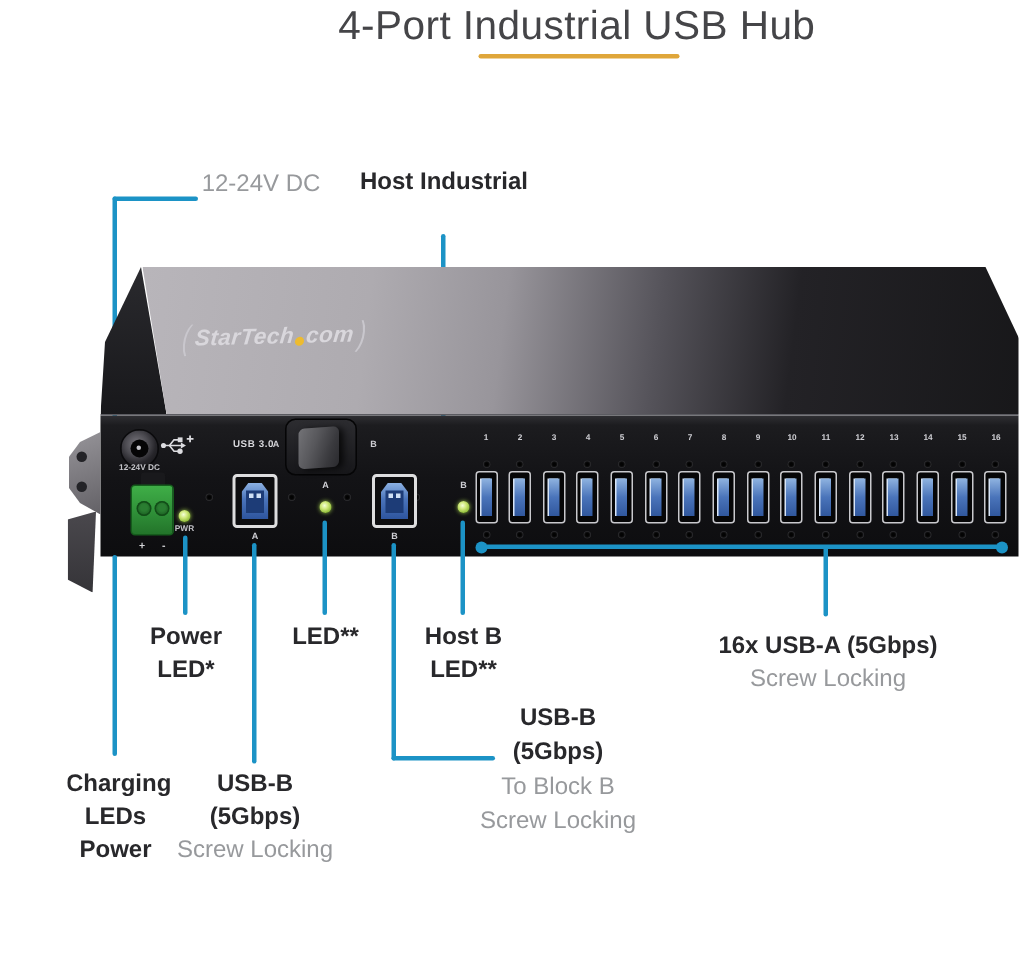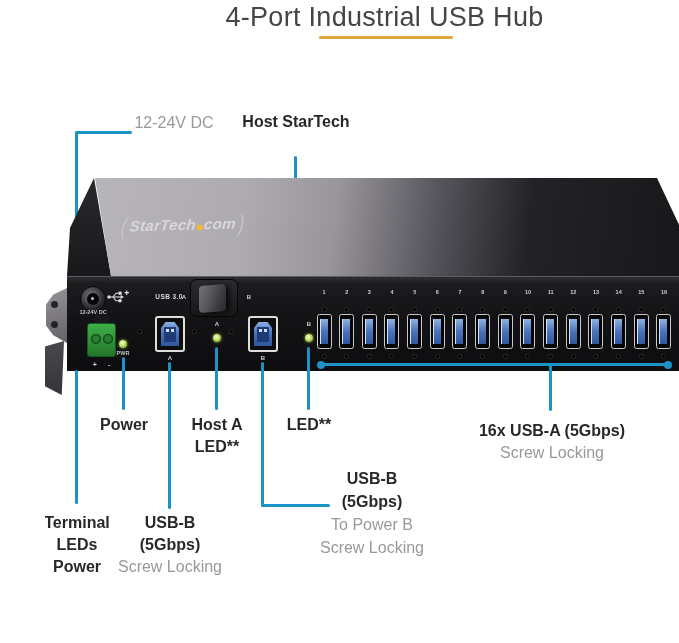--- a/index.html
+++ b/index.html
@@ -117,21 +117,21 @@
 
 <div class="stage">
 
   <h1 class="title">4-Port Industrial USB Hub</h1>
   <div class="title-underline"></div>
 
   <div class="lbl lh20" style="left:76px;top:113px;width:106px;">
     <span class="g">12-24V DC</span>
   </div>
   <div class="lbl" style="left:184px;top:111px;width:134px;">
-    <span>Host StarTech</span>
+    <span>Host Industrial</span>
   </div>
 
   <div class="cline" style="left:30px;top:131px;width:57px;height:3px;"></div>
   <div class="cline" style="left:30px;top:131px;width:3px;height:171px;"></div>
   <div class="cline" style="left:249px;top:156px;width:3px;height:143px;"></div>
   <div class="cline" style="left:209px;top:296px;width:43px;height:3px;"></div>
   <div class="cdot" style="left:205px;top:294px;"></div>
 
   <div class="ear ear-left">
     <span class="ear-hole" style="left:5px;top:13px;"></span>
@@ -357,40 +357,41 @@
   <div class="cline" style="left:216px;top:362px;width:3px;height:145px;"></div>
   <div class="cline" style="left:216px;top:504px;width:69px;height:3px;"></div>
   <div class="cline" style="left:262px;top:347px;width:3px;height:63px;"></div>
   <div class="cline" style="left:276px;top:363px;width:347px;height:3px;"></div>
   <div class="cdot" style="left:272px;top:361px;"></div>
   <div class="cdot" style="left:619px;top:361px;"></div>
   <div class="cline" style="left:504px;top:364px;width:3px;height:47px;"></div>
 
   <div class="lbl" style="left:34px;top:414px;width:90px;">
     <span>Power</span>
+    <span>LED*</span>
   </div>
   <div class="lbl" style="left:127px;top:414px;width:90px;">
-    <span>Host A</span>
     <span>LED**</span>
   </div>
   <div class="lbl" style="left:219px;top:414px;width:90px;">
+    <span>Host B</span>
     <span>LED**</span>
   </div>
   <div class="lbl" style="left:274px;top:467px;width:106px;line-height:23px;">
     <span>USB-B</span>
     <span>(5Gbps)</span>
-    <span class="g">To Power B</span>
+    <span class="g">To Block B</span>
     <span class="g">Screw Locking</span>
   </div>
   <div class="lbl" style="left:376px;top:420px;width:262px;">
     <span>16x USB-A (5Gbps)</span>
     <span class="g">Screw Locking</span>
   </div>
   <div class="lbl" style="left:-1px;top:512px;width:66px;">
-    <span>Terminal</span>
+    <span>Charging</span>
     <span>LEDs</span>
     <span>Power</span>
   </div>
   <div class="lbl" style="left:72px;top:512px;width:106px;">
     <span>USB-B</span>
     <span>(5Gbps)</span>
     <span class="g">Screw Locking</span>
   </div>
 
 

